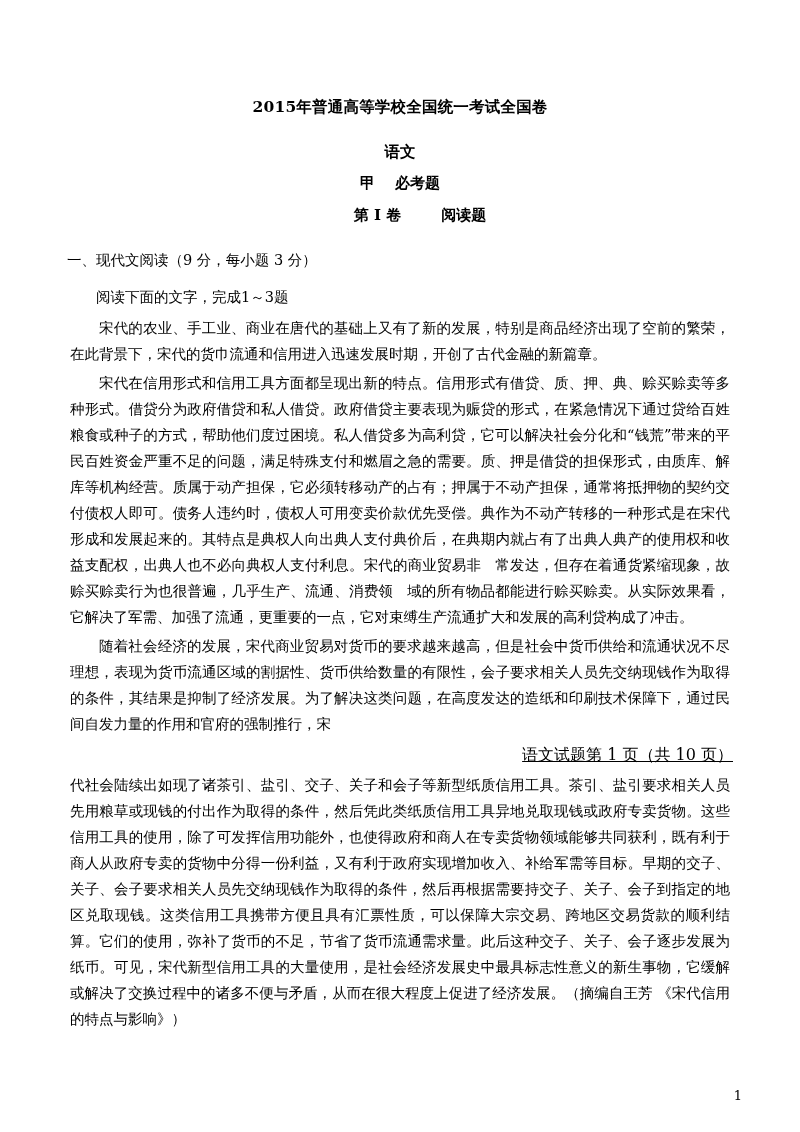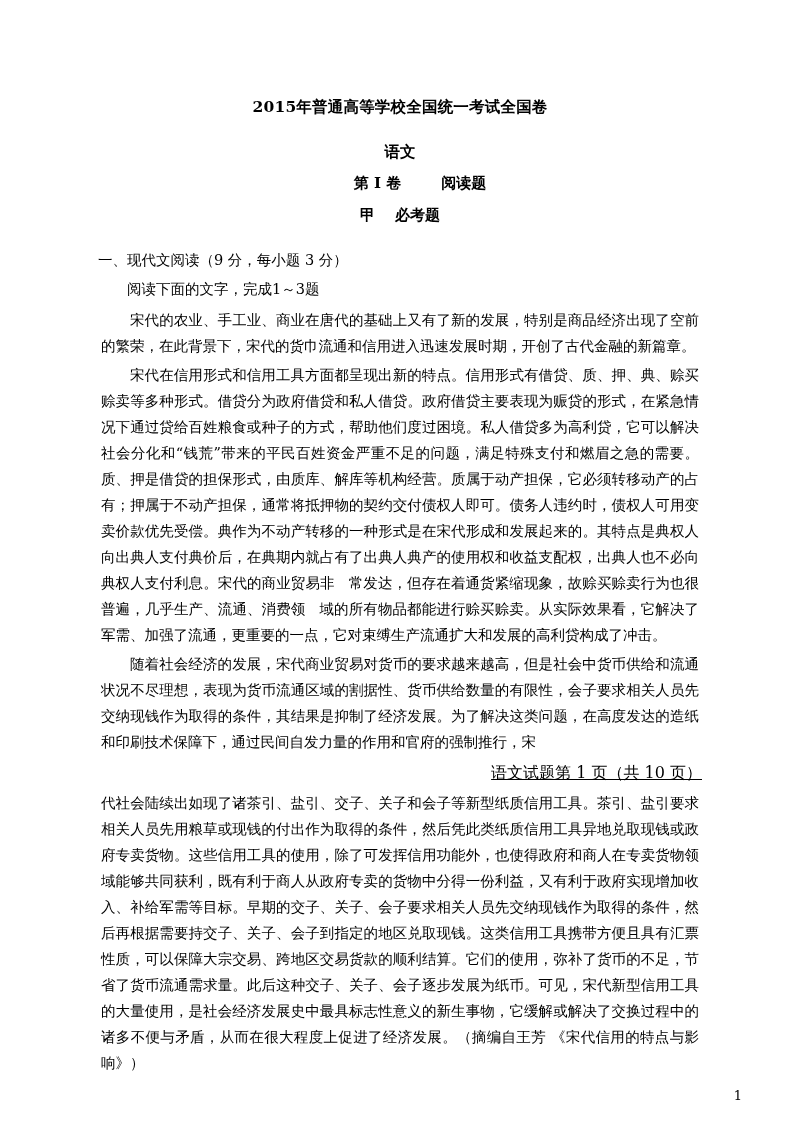--- a/index.html
+++ b/index.html
@@ -13,21 +13,21 @@
     font-family: "DejaVu Serif", "Liberation Serif", serif;
     color: #000000;
     position: relative;
     overflow: hidden;
   }
   .page {
     position: relative;
     width: 800px;
     height: 1132px;
     box-sizing: border-box;
-    padding: 0 98px;
+    padding: 0 67px;
   }
   .spacer-top { height: 92px; }
 
   .doc-title {
     text-align: center;
     font-weight: bold;
     font-size: 15.5px;
     line-height: 29px;
     letter-spacing: 0.2px;
   }
@@ -52,20 +52,21 @@
     font-size: 14.5px;
     line-height: 29px;
     margin-top: 16px;
     text-align: left;
   }
   .sub-instruction {
     font-size: 14.5px;
     line-height: 29px;
     text-indent: 29px;
     text-align: left;
+    margin-top: 8px;
   }
 
   .body-para {
     font-size: 14.5px;
     line-height: 26px;
     text-indent: 29px;
     text-align: justify;
     text-justify: inter-ideograph;
     margin: 3px;
   }
@@ -93,25 +94,25 @@
 
 <div class="page">
 
   <div class="spacer-top"></div>
 
   <div class="doc-title">2015年普通高等学校全国统一考试全国卷</div>
 
   <div class="doc-subtitle">语文</div>
 
   <div class="section-head">
-    <span class="gap-wide"></span><span>第 I 卷</span><span class="gap-wide"></span><span>阅读题</span>
+    <span>甲</span><span class="gap-mid"></span><span>必考题</span>
   </div>
 
   <div class="section-head">
-    <span>甲</span><span class="gap-mid"></span><span>必考题</span>
+    <span class="gap-wide"></span><span>第 I 卷</span><span class="gap-wide"></span><span>阅读题</span>
   </div>
 
   <div class="list-head">一、现代文阅读（9 分，每小题 3 分）</div>
 
   <div class="sub-instruction">阅读下面的文字，完成1～3题</div>
 
   <p class="body-para">宋代的农业、手工业、商业在唐代的基础上又有了新的发展，特别是商品经济出现了空前的繁荣，在此背景下，宋代的货巾流通和信用进入迅速发展时期，开创了古代金融的新篇章。</p>
 
   <p class="body-para"><span>宋代在信用形式和信用工具方面都呈现出新的特点。信用形式有借贷、质、押、典、赊买赊卖等多种形式。借贷分为政府借贷和私人借贷。政府借贷主要表现为赈贷的形式，在紧急情况下通过贷给百姓粮食或种子的方式，帮助他们度过困境。私人借贷多为高利贷，它可以解决社会分化和“钱荒”带来的平民百姓资金严重不足的问题，满足特殊支付和燃眉之急的需要。质、押是借贷的担保形式，由质库、解库等机构经营。质属于动产担保，它必须转移动产的占有；押属于不动产担保，通常将抵押物的契约交付债权人即可。债务人违约时，债权人可用变卖价款优先受偿。典作为不动产转移的一种形式是在宋代形成和发展起来的。其特点是典权人向出典人支付典价后，在典期内就占有了出典人典产的使用权和收益支配权，出典人也不必向典权人支付利息。宋代的商业贸易非</span><span class="ideo-gap"></span><span>常发达，但存在着通货紧缩现象，故赊买赊卖行为也很普遍，几乎生产、流通、消费领</span><span class="ideo-gap"></span><span>域的所有物品都能进行赊买赊卖。从实际效果看，它解决了军需、加强了流通，更重要的一点，它对束缚生产流通扩大和发展的高利贷构成了冲击。</span></p>
 

